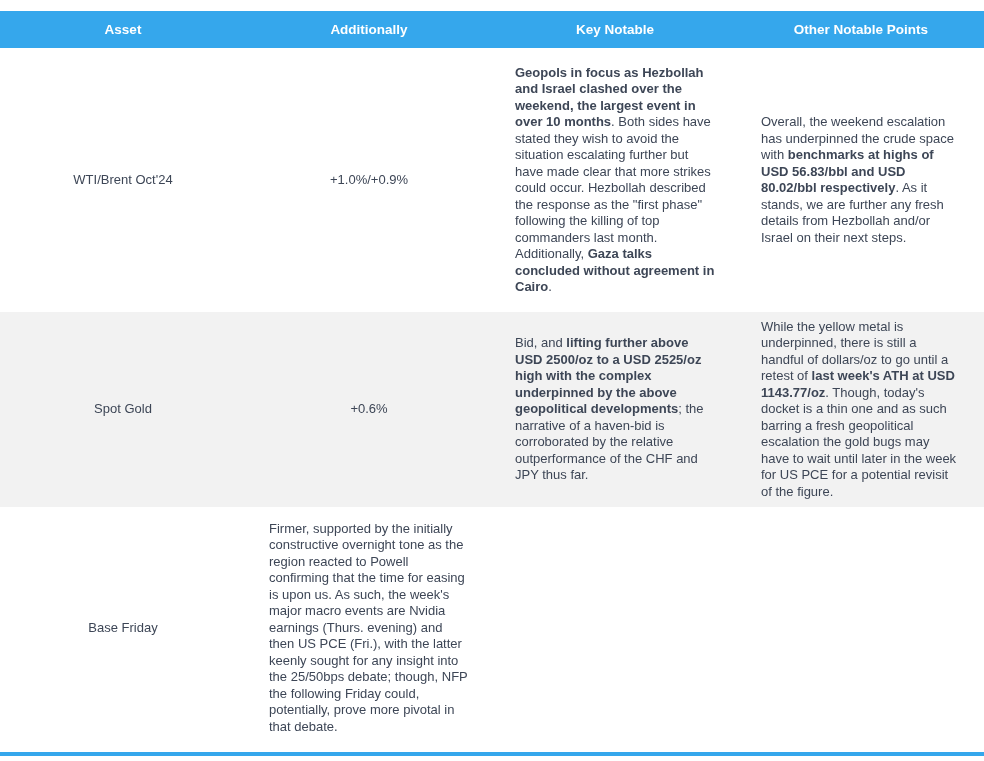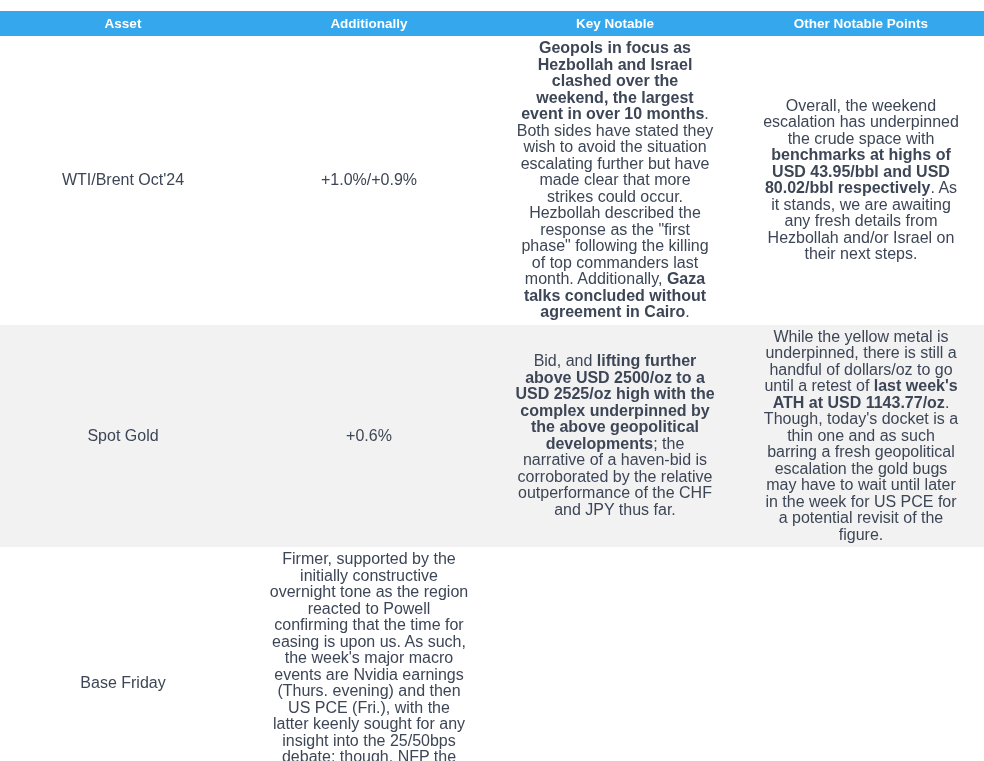--- a/index.html
+++ b/index.html
@@ -11,21 +11,21 @@
   body{
     width:984px;height:761px;
     background:#ffffff;
     font-family:"Liberation Sans","DejaVu Sans",sans-serif;
     color:var(--text);
     overflow:hidden;
   }
   .market-table{width:984px;}
   .hdr-row{
     margin-top:11px;
-    height:25px;
+    height:37px;
     display:grid;
     grid-template-columns:repeat(4,1fr);
     background:var(--blue);
     align-items:center;
   }
   .hdr-cell{
     color:#ffffff;
     font-weight:bold;
     font-size:13.5px;
     text-align:center;
@@ -35,24 +35,23 @@
     grid-template-columns:repeat(4,1fr);
   }
   .row.alt{background:var(--alt);}
   .row-1{min-height:264px;}
   .row-2{min-height:195px;}
   .row-3{min-height:242px;}
   .cell{
     display:flex;
     align-items:center;
     justify-content:center;
-    text-align:center;
     padding:4px 23px;
     box-sizing:border-box;
-    font-size:16px;
+    font-size:13px;
     line-height:16.5px;
   }
   .cell b{font-weight:bold;}
   .footer-line{
     margin-top:3px;
     height:4px;
     background:var(--blue);
   }
 </style>
 </head>
@@ -67,21 +66,21 @@
     <div class="hdr-cell">Other Notable Points</div>
   </div>
 
   <div class="row row-1">
     <div class="cell">WTI/Brent Oct'24</div>
     <div class="cell">+1.0%/+0.9%</div>
     <div class="cell">
         <span><b>Geopols in focus as Hezbollah and Israel clashed over the weekend, the largest event in over 10 months</b><span>. Both sides have stated they wish to avoid the situation escalating further but have made clear that more strikes could occur. Hezbollah described the response as the "first phase" following the killing of top commanders last month. Additionally, </span><b>Gaza talks concluded without agreement in Cairo</b><span>.</span></span>
       </div>
     <div class="cell">
-        <span><span>Overall, the weekend escalation has underpinned the crude space with </span><b>benchmarks at highs of USD 43.95/bbl and USD 80.02/bbl respectively</b><span>. As it stands, we are awaiting any fresh details from Hezbollah and/or Israel on their next steps.</span></span>
+        <span><span>Overall, the weekend escalation has underpinned the crude space with </span><b>benchmarks at highs of USD 56.83/bbl and USD 80.02/bbl respectively</b><span>. As it stands, we are further any fresh details from Hezbollah and/or Israel on their next steps.</span></span>
       </div>
   </div>
 
   <div class="row row-2 alt">
     <div class="cell">Spot Gold</div>
     <div class="cell">+0.6%</div>
     <div class="cell">
         <span><span>Bid, and </span><b>lifting further above USD 2500/oz to a USD 2525/oz high with the complex underpinned by the above geopolitical developments</b><span>; the narrative of a haven-bid is corroborated by the relative outperformance of the CHF and JPY thus far.</span></span>
       </div>
     <div class="cell">

